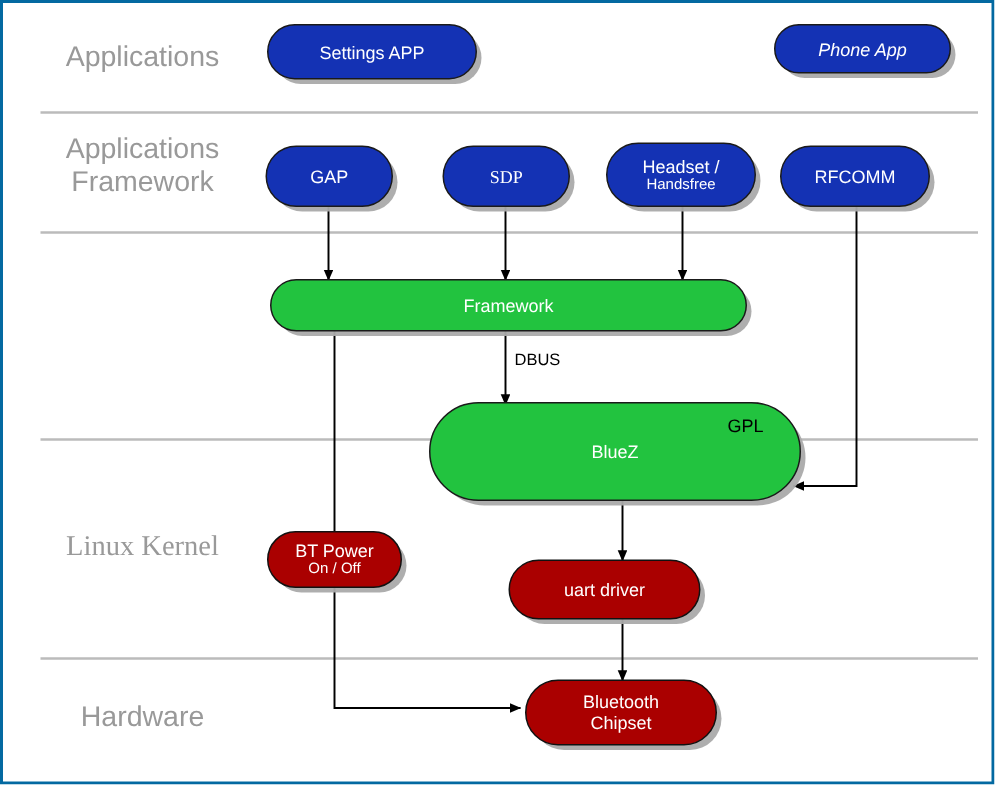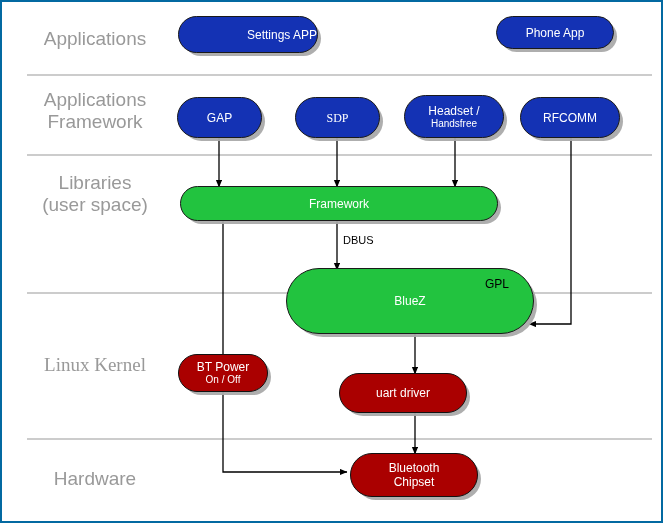--- a/index.html
+++ b/index.html
@@ -112,32 +112,30 @@
 
       <line x1="413" y1="410" x2="413" y2="452" marker-end="url(#arrow)"></line>
     </g>
   </svg>
 
   <div class="layer-label" style="left:8px; top:26px; width:170px;">Applications</div>
 
   <div class="layer-label" style="left:8px; top:87px; width:170px;">Applications
 Framework</div>
 
-  <div class="layer-label" style="left:8px; top:170px; width:170px;">Libraries
-(user space)</div>
 
   <div class="layer-label" style="left:8px; top:352px; width:170px;font-family:Liberation Serif, serif;">Linux Kernel</div>
 
   <div class="layer-label" style="left:8px; top:466px; width:170px;">Hardware</div>
 
-  <div class="node blue" style="left:176px; top:14px; width:140px; height:37px;align-items:flex-end;">
+  <div class="node blue" style="left:176px; top:14px; width:140px; height:37px;">
     <span class="t1">Settings APP</span>
   </div>
 
-  <div class="node blue" style="left:494px; top:14px; width:118px; height:33px;">
+  <div class="node blue" style="left:514px; top:14px; width:118px; height:33px;font-style:italic;">
     <span class="t1">Phone App</span>
   </div>
 
   <div class="node blue" style="left:175px; top:95px; width:85px; height:41px;">
     <span class="t1">GAP</span>
   </div>
 
   <div class="node blue" style="left:293px; top:95px; width:85px; height:41px;font-family:Liberation Serif, serif;">
     <span class="t1">SDP</span>
   </div>

